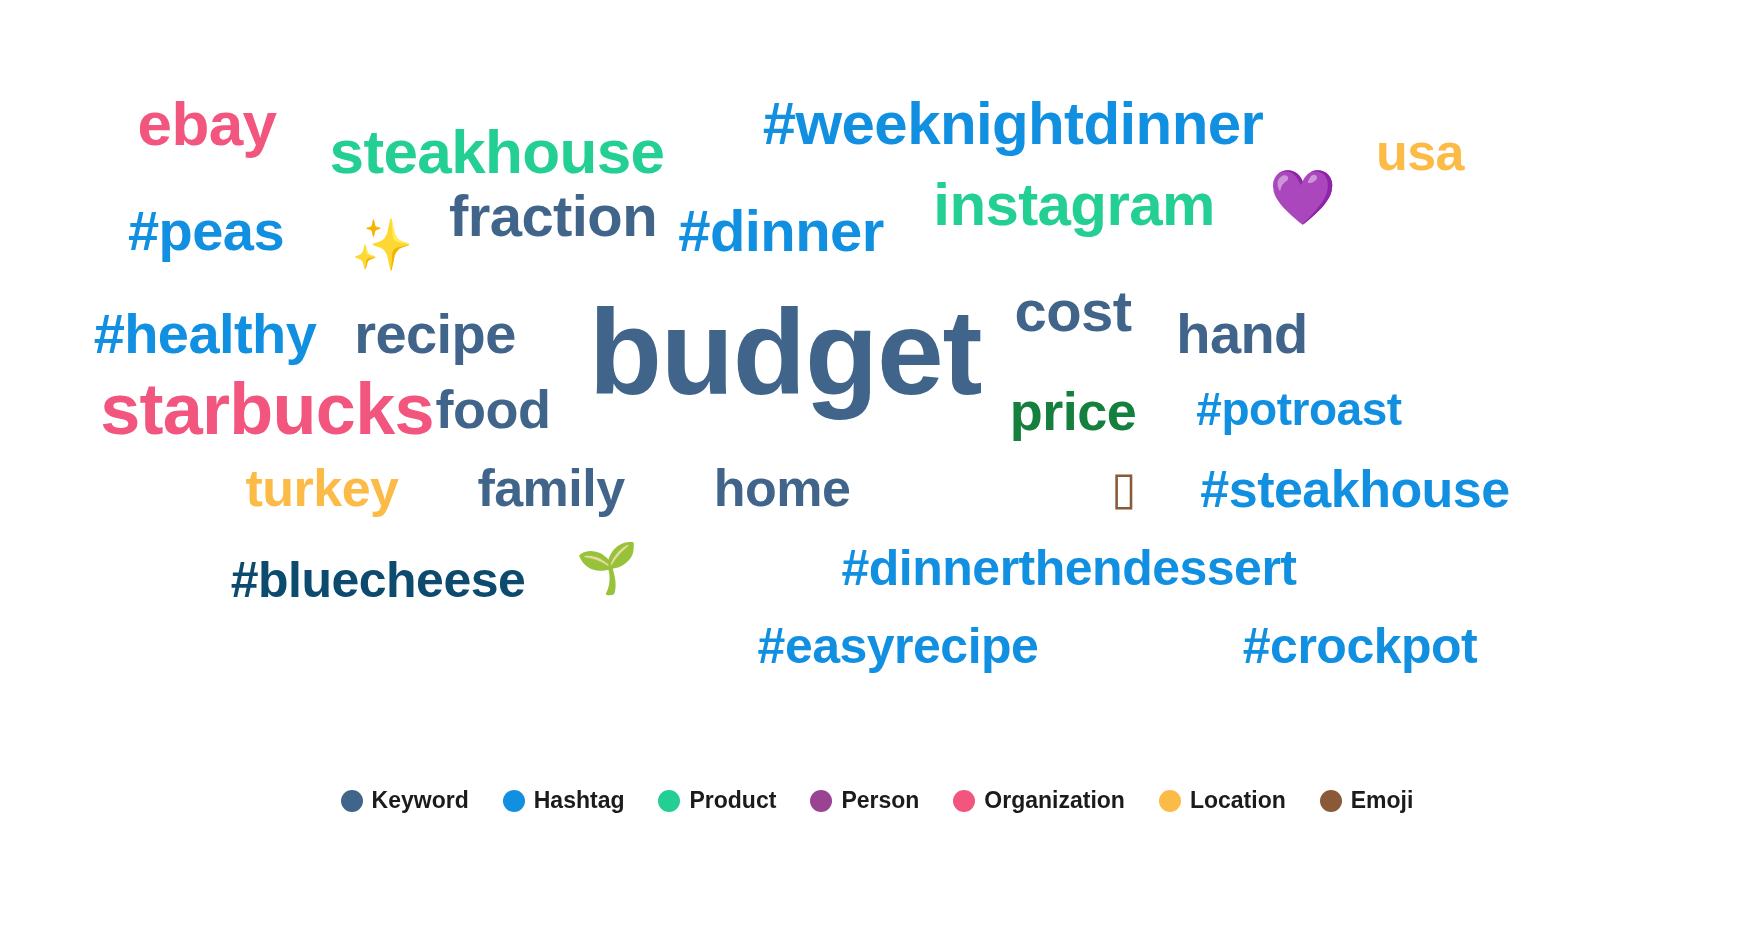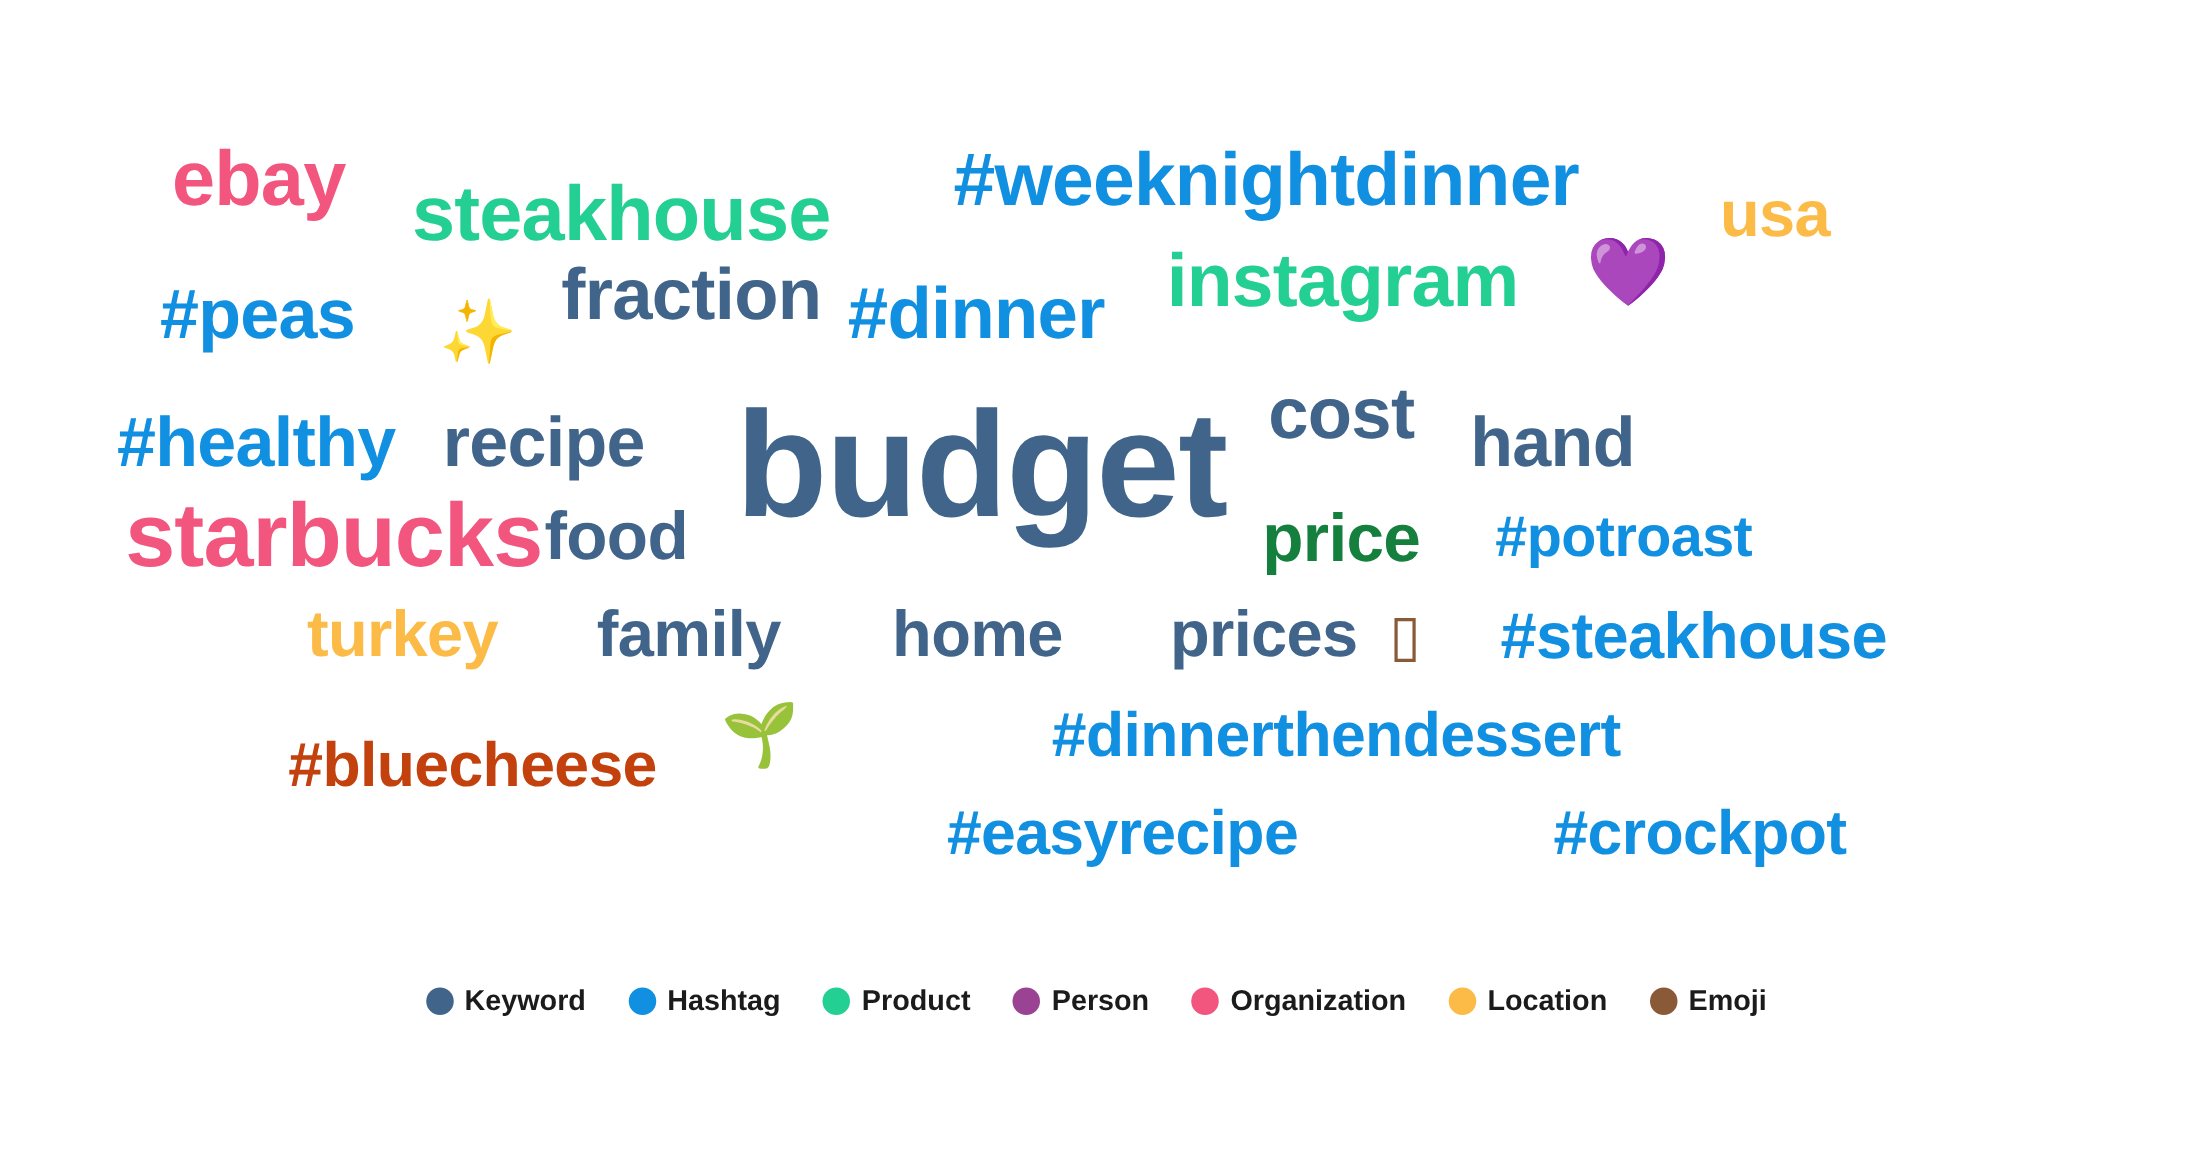--- a/index.html
+++ b/index.html
@@ -16,21 +16,20 @@
     height: 936px;
     background: #ffffff;
     overflow: hidden;
   }
   #cloud-area {
     position: absolute;
     left: 0;
     top: 0;
     width: 1754px;
     height: 820px;
-    margin-top: 20px;
   }
   .cloud-word {
     position: absolute;
     font-family: "Liberation Sans", sans-serif;
     font-weight: 700;
     white-space: nowrap;
     line-height: 1;
     transform: translate(-50%, -50%);
     letter-spacing: -0.01em;
   }
@@ -91,23 +90,22 @@
       <div class="cloud-word" style="left: 785px; top: 352px; font-size: 120px; color: rgb(65, 101, 138);">budget</div>
       <div class="cloud-word" style="left: 1073px; top: 311px; font-size: 58px; color: rgb(65, 101, 138);">cost</div>
       <div class="cloud-word" style="left: 1242px; top: 334px; font-size: 56px; color: rgb(65, 101, 138);">hand</div>
       <div class="cloud-word" style="left: 267px; top: 409px; font-size: 72px; color: rgb(242, 86, 126);">starbucks</div>
       <div class="cloud-word" style="left: 493px; top: 409px; font-size: 54px; color: rgb(65, 101, 138);">food</div>
       <div class="cloud-word" style="left: 1073px; top: 411px; font-size: 54px; color: #15803d;">price</div>
       <div class="cloud-word" style="left: 1299px; top: 409px; font-size: 46px; color: rgb(17, 143, 224);">#potroast</div>
       <div class="cloud-word" style="left: 322px; top: 488px; font-size: 52px; color: rgb(251, 187, 70);">turkey</div>
       <div class="cloud-word" style="left: 551px; top: 488px; font-size: 52px; color: rgb(65, 101, 138);">family</div>
       <div class="cloud-word" style="left: 782px; top: 488px; font-size: 52px; color: rgb(65, 101, 138);">home</div>
-      <div class="cloud-word" style="left: 1011px; top: 488px; font-size: 52px; color: rgb(65, 101, 138);">prices</div>
       <div class="cloud-word" style="left: 1355px; top: 489px; font-size: 52px; color: rgb(17, 143, 224);">#steakhouse</div>
-      <div class="cloud-word" style="left: 378px; top: 592px; font-size: 50px; color: #c2410c;">#bluecheese</div>
+      <div class="cloud-word" style="left: 378px; top: 580px; font-size: 50px; color: #0c4a6e;">#bluecheese</div>
       <div class="cloud-word" style="left: 1069px; top: 568px; font-size: 50px; color: rgb(17, 143, 224);">#dinnerthendessert</div>
       <div class="cloud-word" style="left: 898px; top: 646px; font-size: 50px; color: rgb(17, 143, 224);">#easyrecipe</div>
       <div class="cloud-word" style="left: 1360px; top: 646px; font-size: 50px; color: rgb(17, 143, 224);">#crockpot</div>
       <div class="cloud-emoji" style="left: 383px; top: 245px; font-size: 50px;">✨</div>
       <div class="cloud-emoji" style="left: 1303px; top: 198px; font-size: 54px;">💜</div>
       <div class="cloud-emoji" style="left: 1124px; top: 488px; font-size: 46px; color: rgb(138, 90, 56);">▯</div>
       <div class="cloud-emoji" style="left: 608px; top: 568px; font-size: 50px;">🌱</div>
     </div>
 
   <div id="legend">

